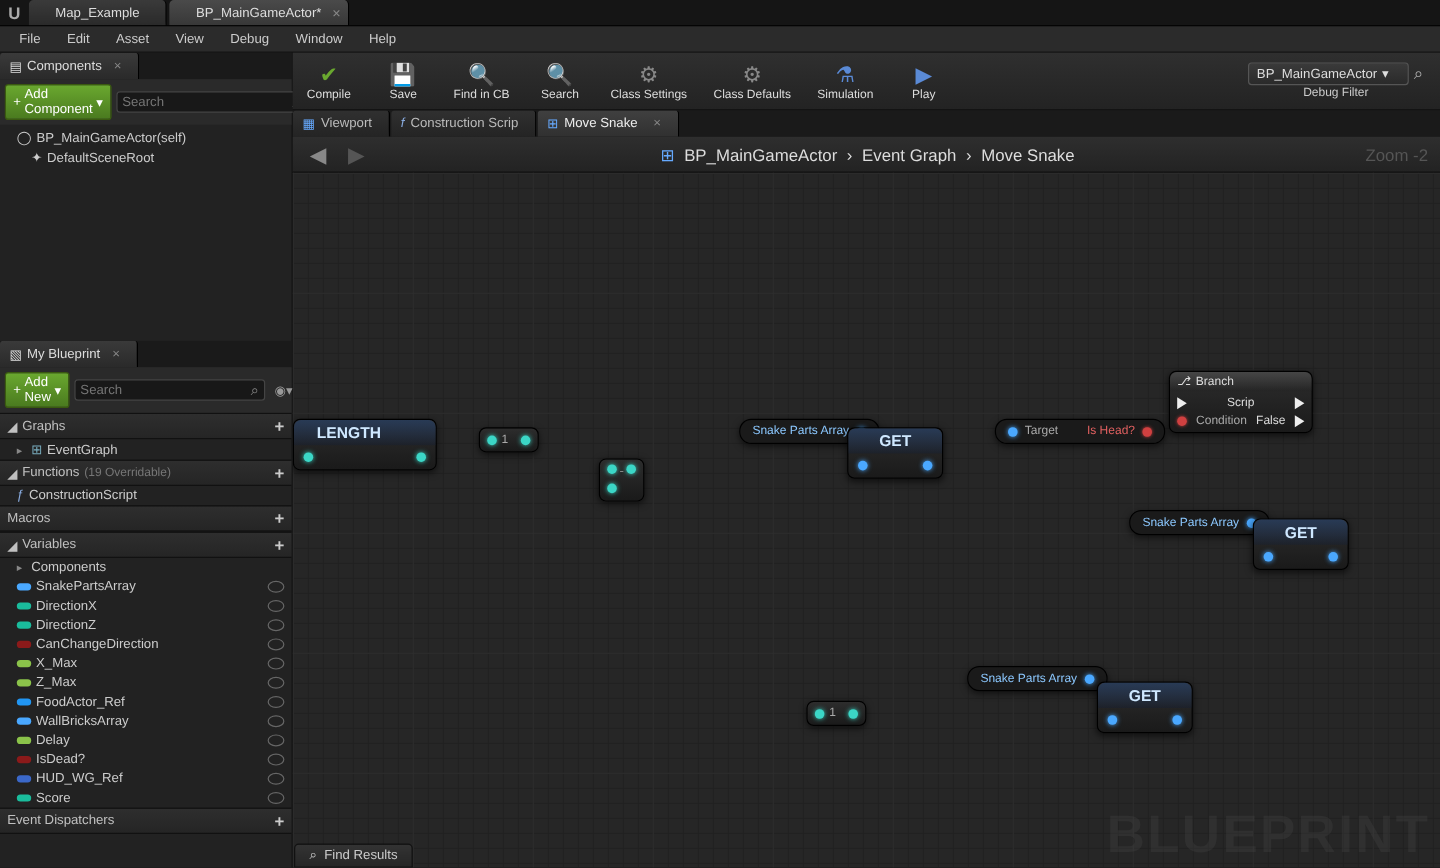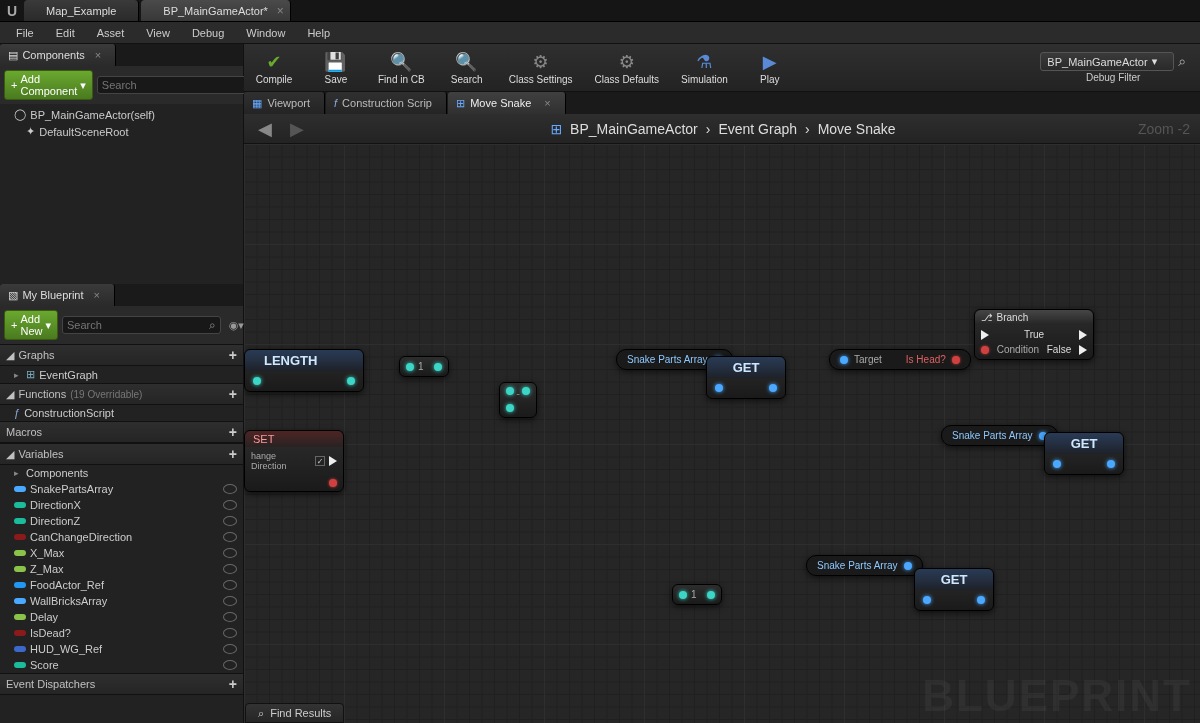--- a/index.html
+++ b/index.html
@@ -414,29 +414,20 @@
 
       <div class="node small" style="left:255px;top:238px;width:38px;height:36px;display:flex;flex-direction:column;gap:3px;justify-content:center">
         <div style="display:flex;justify-content:space-between">
             <span class="pin cyan"></span>
             <span style="color:#888">-</span>
             <span class="pin cyan"></span>
           </div>
         <div><span class="pin cyan"></span></div>
       </div>
 
-      <div class="node" style="left:0;top:286px;width:100px">
-        <div style="background:linear-gradient(rgba(100,30,30,.6),rgba(40,10,10,.2));padding:2px 8px;border-radius:6px 6px 0 0;color:#f99;font-size:11px">SET</div>
-        <div style="padding:4px 6px;display:flex;align-items:center;gap:4px">
-          <span style="font-size:9px;color:#aaa">hange Direction</span>
-          <span style="width:10px;height:10px;border:1px solid #666;display:inline-flex;align-items:center;justify-content:center;font-size:8px;color:#ccc">✓</span>
-          <span class="pin exec" style="margin-left:auto"></span>
-        </div>
-        <div style="padding:2px 6px;text-align:right"><span class="pin red"></span></div>
-      </div>
 
       <div class="node var" style="left:372px;top:205px">
         <span>Snake Parts Array</span>
         <span class="pin blue"></span>
       </div>
 
       <div class="node call" style="left:462px;top:212px;width:80px">
         <div class="nhdr" style="text-align:center">GET</div>
         <div class="nbody" style="justify-content:space-between">
             <span class="pin blue"></span>
@@ -453,21 +444,21 @@
       </div>
 
       <div class="node" style="left:730px;top:165px;width:120px">
         <div style="background:linear-gradient(rgba(80,80,80,.7),rgba(30,30,30,.3));padding:2px 6px;border-radius:6px 6px 0 0;font-size:10px;color:#ddd;display:flex;align-items:center;gap:4px">
           <span>⎇</span>
           <span>Branch</span>
         </div>
         <div style="padding:4px 6px;font-size:10px;display:flex;flex-direction:column;gap:4px">
           <div style="display:flex;justify-content:space-between;align-items:center">
               <span class="pin exec"></span>
-              <span>True</span>
+              <span>Scrip</span>
               <span class="pin exec"></span>
             </div>
           <div style="display:flex;justify-content:space-between;align-items:center">
               <span class="pin red"></span>
               <span style="color:#aaa">Condition</span>
               <span>False</span>
               <span class="pin exec"></span>
             </div>
         </div>
       </div>

